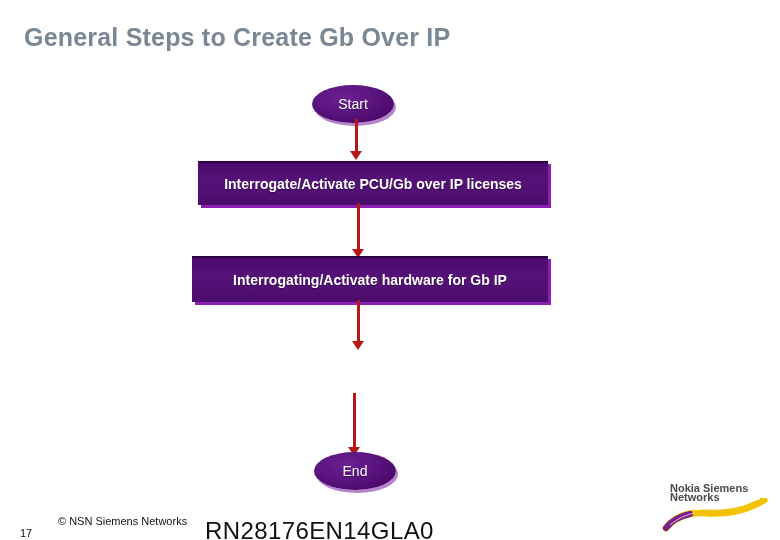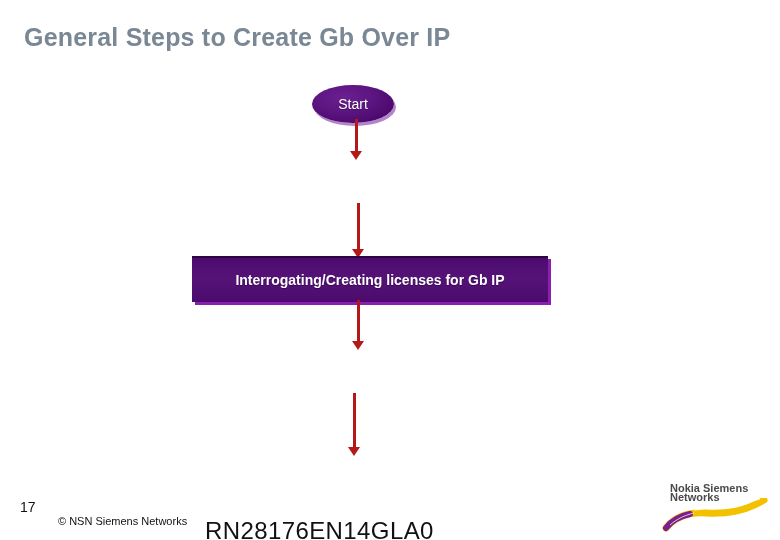--- a/index.html
+++ b/index.html
@@ -127,22 +127,22 @@
   #arrow-2 { left: 352px; top: 249px; }
   #conn-3 { left: 357px; top: 300px; height: 46px; }
   #arrow-3 { left: 352px; top: 341px; }
   #conn-4 { left: 353px; top: 393px; height: 58px; }
   #arrow-4 { left: 348px; top: 447px; }
 
   
   #footer-page-number {
     position: absolute;
     left: 20px;
-    top: 499px;
-    font-size: 14px;
+    top: 527px;
+    font-size: 11px;
     color: #111111;
   }
   #footer-copyright {
     position: absolute;
     left: 58px;
     top: 515px;
     font-size: 11px;
     color: #111111;
     white-space: nowrap;
   }
@@ -189,33 +189,35 @@
 
   <div id="slide-title">General Steps to Create Gb Over IP</div>
 
   <div id="flowchart">
 
     <div class="terminator" id="node-start">Start</div>
 
     <div class="connector" id="conn-1"></div>
     <div class="arrowhead" id="arrow-1"></div>
 
+    <div class="process" id="node-step-1">Interrogate/Activate PCU/Gb over IP licenses</div>
 
     <div class="connector" id="conn-2"></div>
     <div class="arrowhead" id="arrow-2"></div>
 
-    <div class="process" id="node-step-2">Interrogating/Creating licenses for Gb IP</div>
+    <div class="process" id="node-step-2">Interrogating/Activate hardware for Gb IP</div>
 
     <div class="connector" id="conn-3"></div>
     <div class="arrowhead" id="arrow-3"></div>
 
 
     <div class="connector" id="conn-4"></div>
     <div class="arrowhead" id="arrow-4"></div>
 
+    <div class="terminator" id="node-end">End</div>
 
   </div>
 
   <div id="footer-page-number">17</div>
   <div id="footer-copyright">© NSN Siemens Networks</div>
   <div id="footer-doc-code">RN28176EN14GLA0</div>
 
   <div id="brand-logo">
     <div id="brand-logo-text">Nokia Siemens
 Networks</div>

